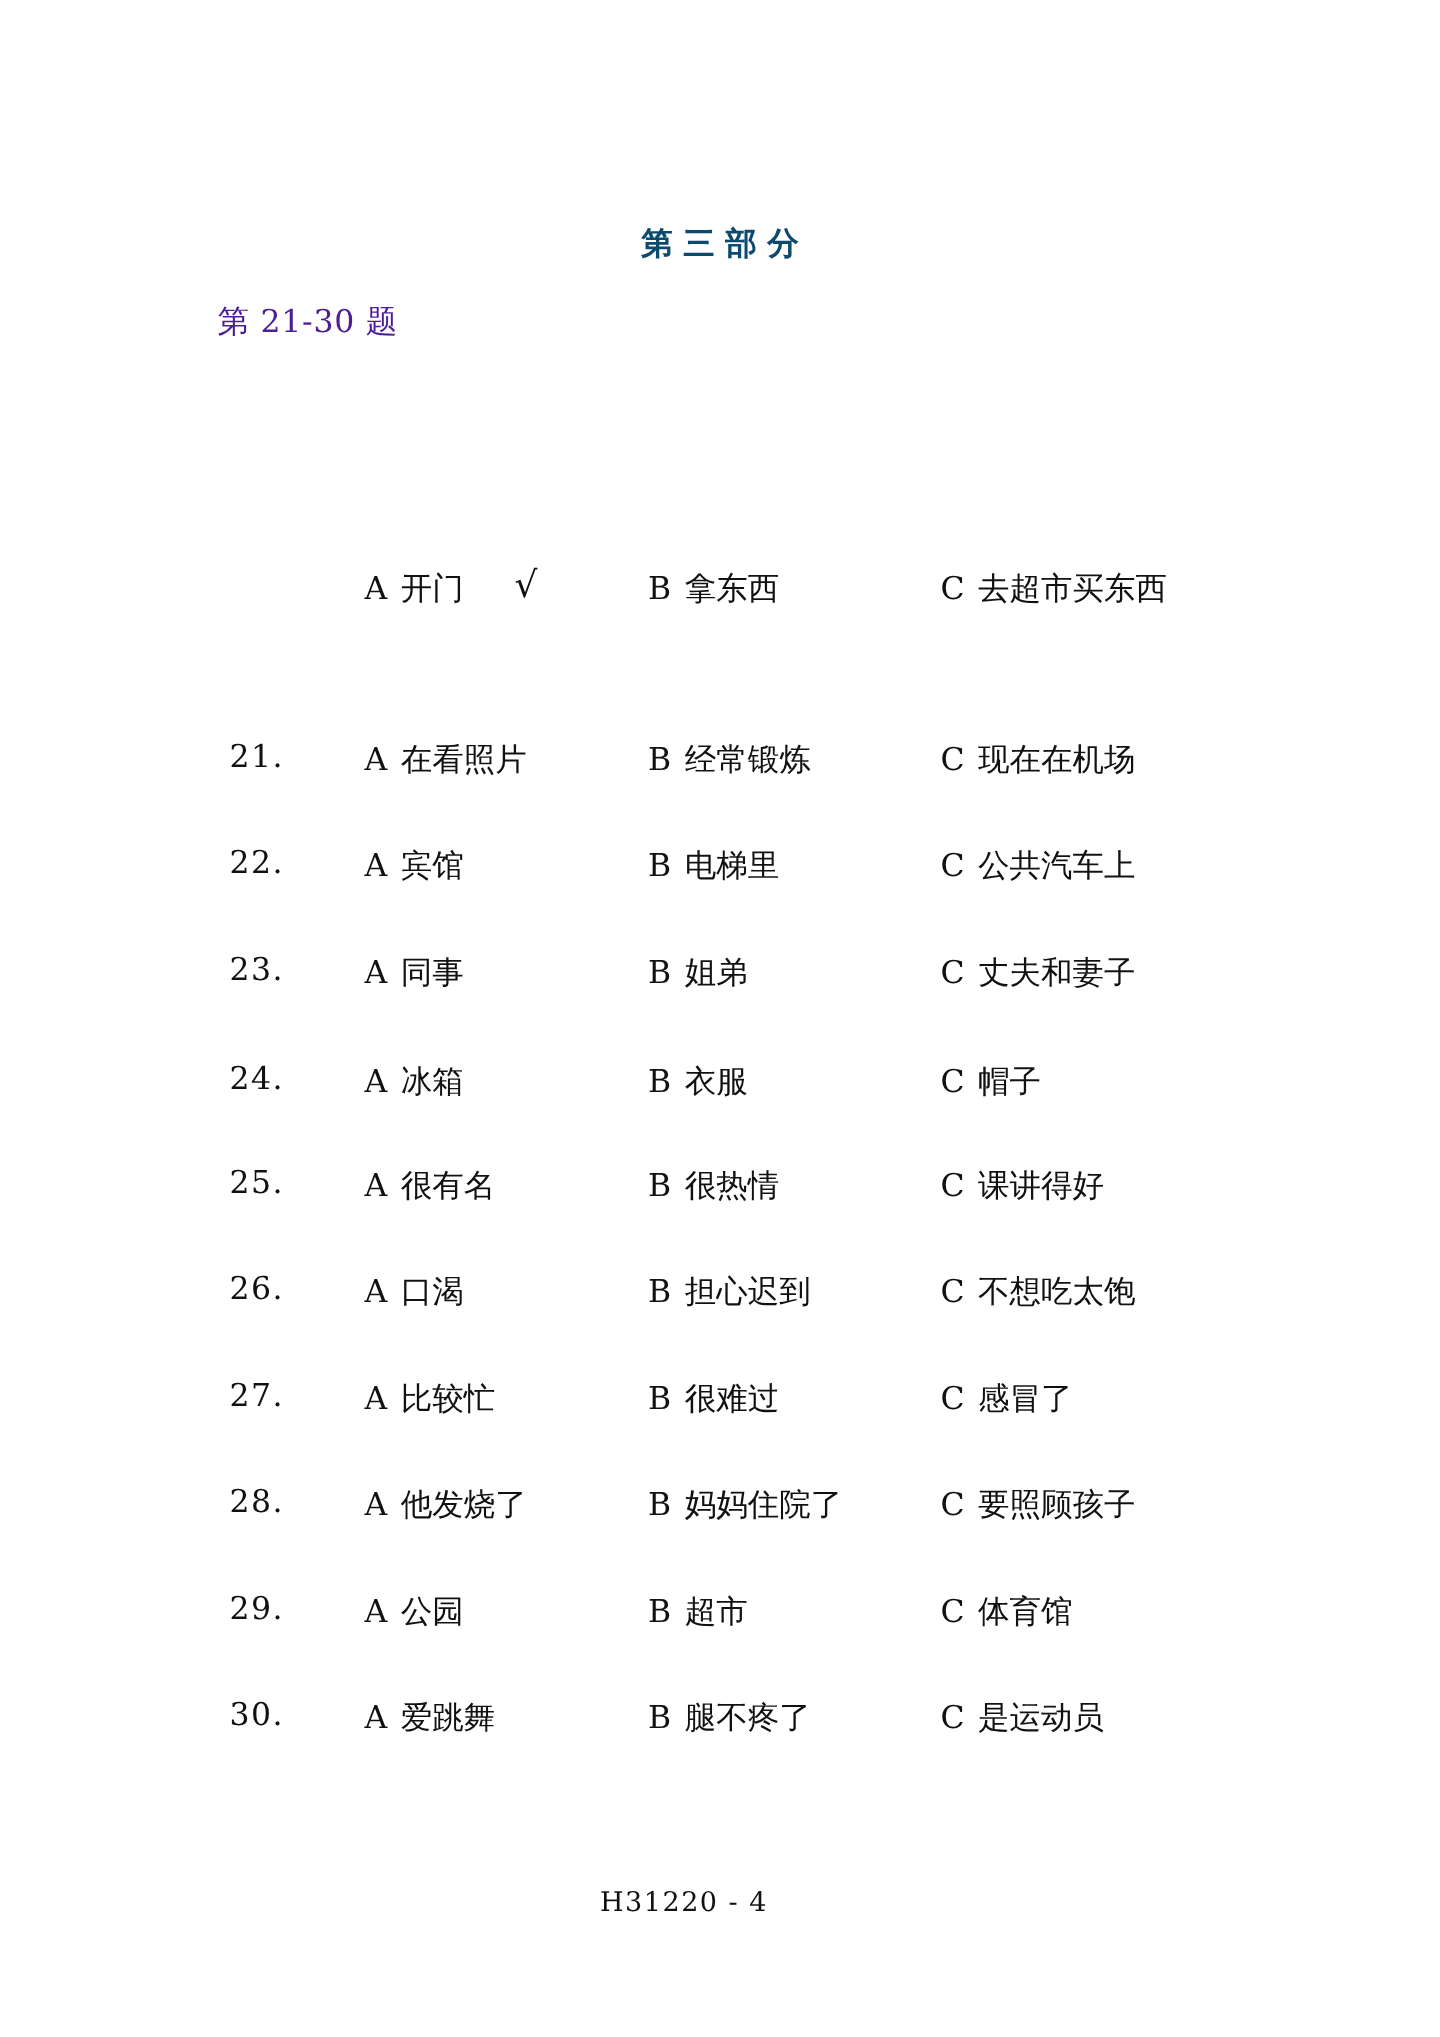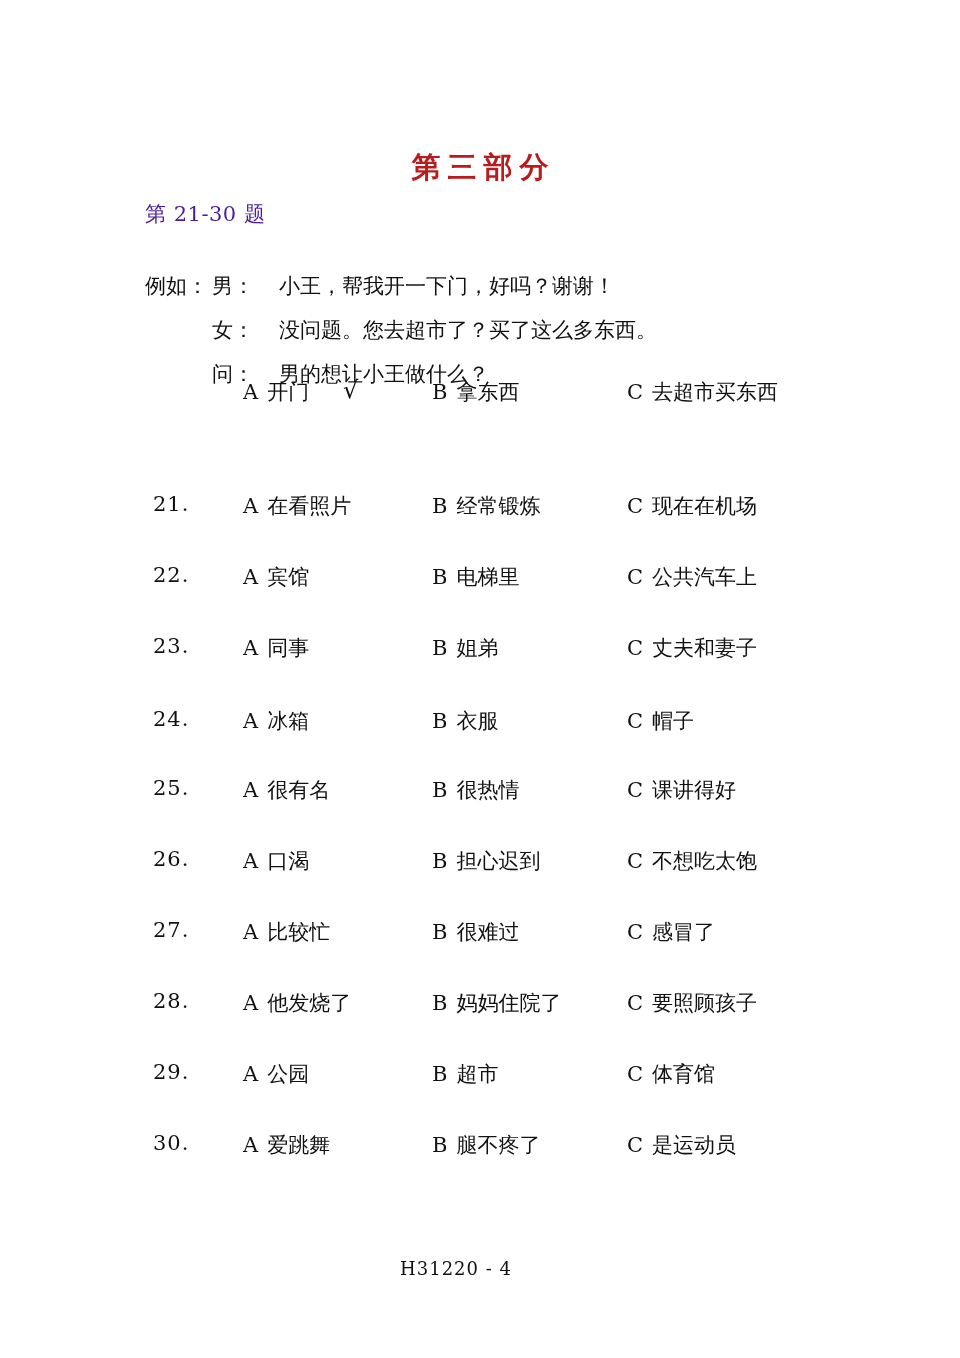--- a/index.html
+++ b/index.html
@@ -17,25 +17,25 @@
     overflow: hidden;
   }
 
   
   .part-title {
     position: absolute;
     left: 0;
     top: 148px;
     width: 960px;
     text-align: center;
-    font-size: 29px;
+    font-size: 21px;
     font-weight: bold;
     letter-spacing: 7px;
     text-indent: 7px;
-    color: #b91c1c;
+    color: #0c4a6e;
   }
 
   
   .range-line {
     position: absolute;
     left: 145px;
     top: 200px;
     font-size: 21px;
     letter-spacing: 0.5px;
     color: #4c1d95;
@@ -160,31 +160,20 @@
 </style>
 </head>
 <body>
 
 <div class="page">
 
   <div class="part-title">第三部分</div>
 
   <div class="range-line">第 21-30 题</div>
 
-  <div class="example">
-    <span class="example-row">
-      <span class="ex-label">例如：</span><span class="ex-label">男：</span><span class="ex-text">小王，帮我开一下门，好吗？谢谢！</span>
-    </span>
-    <span class="example-row">
-      <span class="ex-indent"></span><span class="ex-label">女：</span><span class="ex-text">没问题。您去超市了？买了这么多东西。</span>
-    </span>
-    <span class="example-row">
-      <span class="ex-indent"></span><span class="ex-label">问：</span><span class="ex-text">男的想让小王做什么？</span>
-    </span>
-  </div>
 
   <div class="example-options">
     <span class="eo-a">
       <span class="opt-letter">A</span><span>开门</span>
     </span>
     <span class="eo-check">√</span>
     <span class="eo-b">
       <span class="opt-letter">B</span><span>拿东西</span>
     </span>
     <span class="eo-c">

